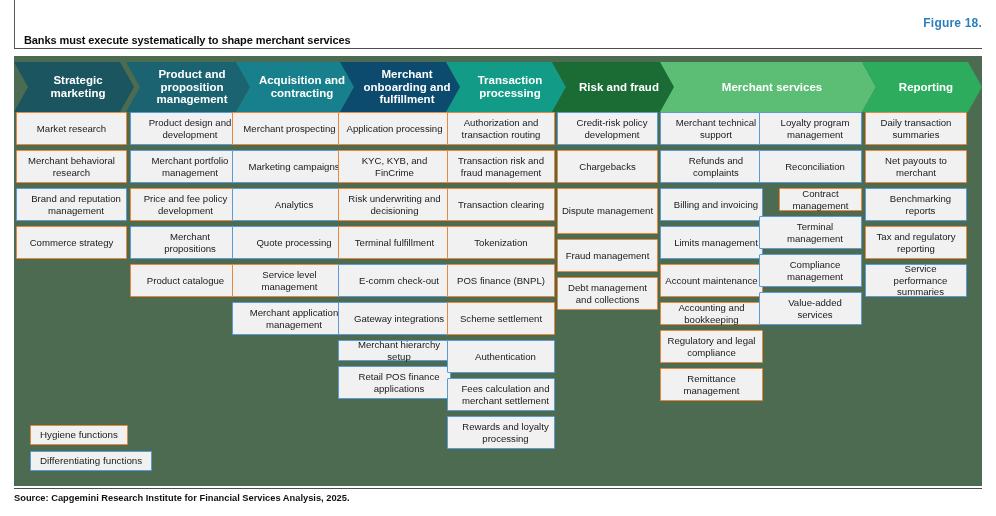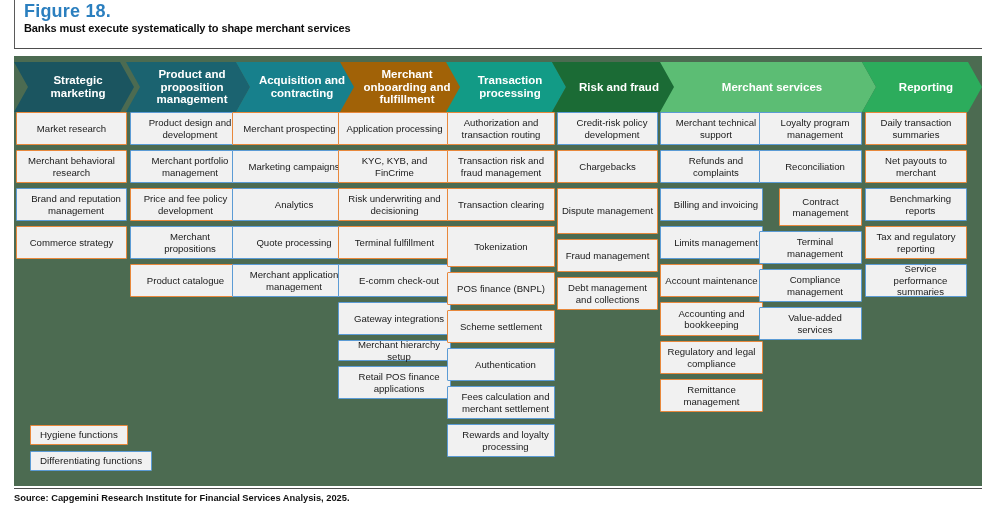--- a/index.html
+++ b/index.html
@@ -11,22 +11,22 @@
     position:relative;
   }
   #figure-root{position:relative;width:996px;height:516px;box-sizing:border-box;}
 
   
   .left-rule{position:absolute;left:14px;top:0;width:1px;height:48px;background:#5a5a5a;}
 
   
   .title-area{position:absolute;left:24px;top:4px;right:14px;}
   .fig-num{
-    color:#2b7fbf;font-size:18px;font-weight:bold;letter-spacing:.2px;
-    line-height:15px;margin:0 0 1px 0;
+    color:#2b7fbf;font-size:12px;font-weight:bold;letter-spacing:.2px;
+    line-height:15px;margin:12px 0 1px 0;text-align:right;
   }
   .fig-title{
     color:#0d0d0d;font-size:11px;font-weight:bold;line-height:17px;margin:0;
     letter-spacing:-.1px;
   }
   .title-rule{position:absolute;left:14px;top:48px;width:968px;height:1px;background:#4d4d4d;}
 
   
   .panel{
     position:absolute;left:14px;top:56px;width:968px;height:430px;
@@ -104,21 +104,21 @@
     <div class="chev-band" id="chev-band">
         <div class="chev first" style="left: 0px; width: 120px; background: rgb(27, 85, 96);">
           <span>Strategic marketing</span>
         </div>
         <div class="chev" style="left: 112px; width: 124px; background: rgb(27, 99, 112);">
           <span>Product and proposition management</span>
         </div>
         <div class="chev" style="left: 222px; width: 124px; background: rgb(23, 128, 140);">
           <span>Acquisition and contracting</span>
         </div>
-        <div class="chev" style="left: 326px; width: 126px; background: #a16207;">
+        <div class="chev" style="left: 326px; width: 126px; background: #0c4a6e;">
           <span>Merchant onboarding and fulfillment</span>
         </div>
         <div class="chev" style="left: 432px; width: 120px; background: rgb(18, 155, 134);">
           <span>Transaction processing</span>
         </div>
         <div class="chev" style="left: 538px; width: 126px; background: rgb(27, 107, 53);">
           <span>Risk and fraud</span>
         </div>
         <div class="chev" style="left: 646px; width: 216px; background: rgb(92, 189, 116);">
           <span>Merchant services</span>
@@ -165,20 +165,23 @@
           </div>
           <div class="cell diff" style="height: 33px;">
             <span>Marketing campaigns</span>
           </div>
           <div class="cell diff" style="height: 33px;">
             <span>Analytics</span>
           </div>
           <div class="cell diff" style="height: 33px;">
             <span>Quote processing</span>
           </div>
+          <div class="cell" style="height: 33px;">
+            <span>Service level management</span>
+          </div>
           <div class="cell diff" style="height: 33px;">
             <span>Merchant application management</span>
           </div>
         </div>
         <div class="col" style="left: 324px; width: 113px;">
           <div class="cell" style="height: 33px;">
             <span>Application processing</span>
           </div>
           <div class="cell" style="height: 33px;">
             <span>KYC, KYB, and FinCrime</span>
@@ -205,21 +208,21 @@
         <div class="col" style="left: 433px; width: 108px;">
           <div class="cell" style="height: 33px;">
             <span>Authorization and transaction routing</span>
           </div>
           <div class="cell" style="height: 33px;">
             <span>Transaction risk and fraud management</span>
           </div>
           <div class="cell" style="height: 33px;">
             <span>Transaction clearing</span>
           </div>
-          <div class="cell" style="height: 41px;">
+          <div class="cell" style="height: 33px;">
             <span>Tokenization</span>
           </div>
           <div class="cell" style="height: 33px;">
             <span>POS finance (BNPL)</span>
           </div>
           <div class="cell" style="height: 33px;">
             <span>Scheme settlement</span>
           </div>
           <div class="cell diff" style="height: 33px;">
             <span>Authentication</span>
@@ -257,38 +260,38 @@
           </div>
           <div class="cell diff" style="height: 33px;">
             <span>Billing and invoicing</span>
           </div>
           <div class="cell diff" style="height: 33px;">
             <span>Limits management</span>
           </div>
           <div class="cell" style="height: 33px;">
             <span>Account maintenance</span>
           </div>
-          <div class="cell" style="height: 34px;">
+          <div class="cell" style="height: 23px;">
             <span>Accounting and bookkeeping</span>
           </div>
           <div class="cell" style="height: 33px;">
             <span>Regulatory and legal compliance</span>
           </div>
           <div class="cell" style="height: 33px;">
             <span>Remittance management</span>
           </div>
         </div>
         <div class="col" style="left: 745px; width: 103px;">
           <div class="cell diff" style="height: 33px;">
             <span>Loyalty program management</span>
           </div>
           <div class="cell diff" style="height: 33px;">
             <span>Reconciliation</span>
           </div>
-          <div class="cell" style="height: 38px; margin-left: 20px;">
+          <div class="cell" style="height: 23px; margin-left: 20px;">
             <span>Contract management</span>
           </div>
           <div class="cell diff" style="height: 33px;">
             <span>Terminal management</span>
           </div>
           <div class="cell diff" style="height: 33px;">
             <span>Compliance management</span>
           </div>
           <div class="cell diff" style="height: 33px;">
             <span>Value-added services</span>

